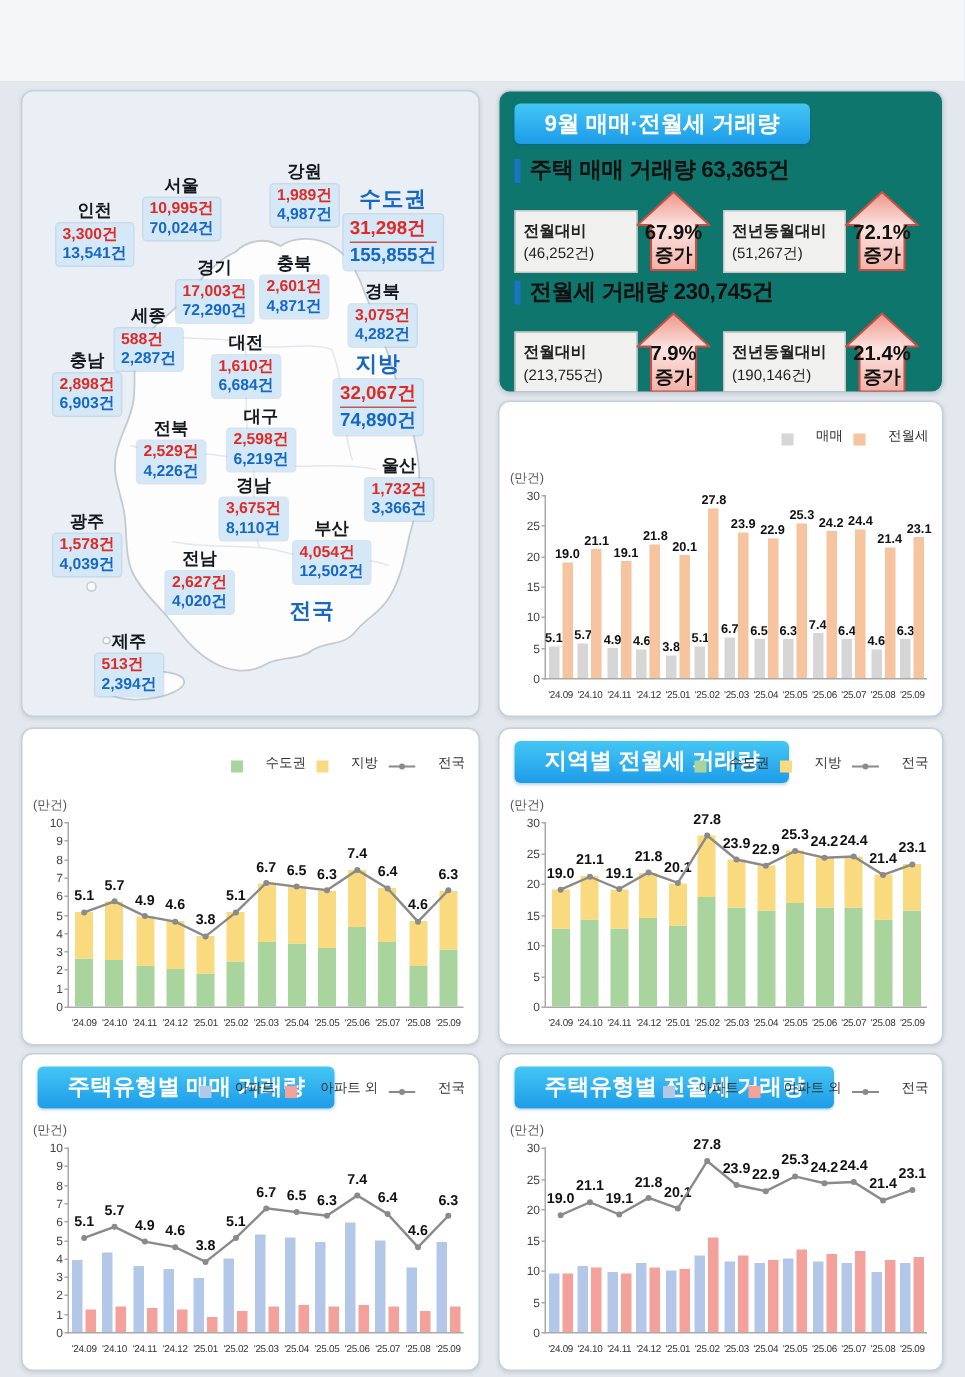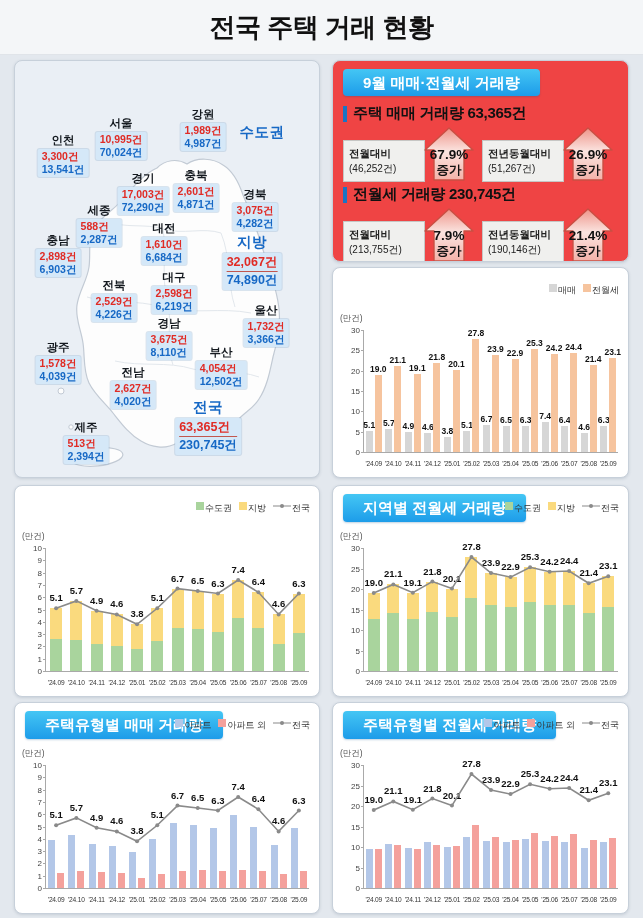--- a/index.html
+++ b/index.html
@@ -16,21 +16,21 @@
   }
   .t-main{font-size:26px;font-weight:800;color:#111;letter-spacing:-0.5px;}
   .t-sub{font-size:20px;font-weight:800;color:#111;}
 
   .panel{
     position:absolute;background:#ffffff;border:1px solid #c7d0da;
     border-radius:8px;box-shadow:0 1px 3px rgba(40,60,90,.15);
     box-sizing:border-box;
   }
   .map-panel{left:14px;top:60px;width:306px;height:418px;background:#eaeff5;overflow:hidden;}
-  .stats-panel{left:332px;top:60px;width:297px;height:202px;background:#ef4444;overflow:hidden;padding:6px 10px;}
+  .stats-panel{left:332px;top:60px;width:297px;height:202px;background:#0f766e;overflow:hidden;padding:6px 10px;}
   .chart-panel{overflow:hidden;}
   #panel-monthly{left:332px;top:267px;width:297px;height:211px;}
   #panel-reg-sale{left:14px;top:485px;width:306px;height:212px;}
   #panel-reg-rent{left:332px;top:485px;width:297px;height:212px;}
   #panel-type-sale{left:14px;top:702px;width:306px;height:212px;}
   #panel-type-rent{left:332px;top:702px;width:297px;height:212px;}
 
   .hbar{
     background:linear-gradient(180deg,#44c6f4 0%,#1d9ce9 100%);
     color:#fff;font-weight:800;font-size:15px;text-align:center;
@@ -70,38 +70,37 @@
   }
   .stat-label{font-size:10.5px;font-weight:700;color:#222;}
   .stat-base{font-size:10px;color:#222;margin-top:1px;}
   .stat-arrow{position:relative;width:52px;height:56px;margin-left:-2px;}
   .stat-arrow svg{position:absolute;left:0;top:0;}
   .stat-pct{position:absolute;top:21px;left:0;width:100%;text-align:center;font-size:13.5px;font-weight:800;color:#111;white-space:nowrap;}
   .stat-chg{position:absolute;top:36px;left:0;width:100%;text-align:center;font-size:12.5px;font-weight:800;color:#111;}
 
   
   .legend{position:absolute;top:16px;right:9px;display:flex;align-items:center;gap:7px;z-index:4;}
-  .lg-item{display:flex;align-items:flex-start;gap:1px;}
+  .lg-item{display:flex;align-items:flex-end;gap:15px;}
   .lg-sq{width:8px;height:8px;display:inline-block;}
   .lg-name{font-size:9px;color:#333;}
   .unit{position:absolute;left:7px;top:45px;font-size:8.5px;color:#555;}
   .plot{position:absolute;left:30px;right:10px;top:62px;bottom:24px;border-left:1px solid #a9a9a9;border-bottom:1px solid #a9a9a9;}
   .ytick{position:absolute;left:-26px;width:22px;text-align:right;font-size:8px;color:#444;}
   .ymark{position:absolute;left:-3px;width:3px;height:1px;background:#a9a9a9;}
   .xtick{position:absolute;bottom:-15px;transform:translateX(-50%);font-size:6.6px;color:#333;white-space:nowrap;letter-spacing:-0.2px;}
   .bar{position:absolute;}
   .dlabel{position:absolute;transform:translateX(-50%);font-size:8.5px;font-weight:800;color:#111;white-space:nowrap;}
   .llabel{position:absolute;transform:translateX(-50%);font-size:9.5px;font-weight:800;color:#111;white-space:nowrap;}
   .linesvg{position:absolute;left:0;top:0;width:100%;height:100%;overflow:visible;z-index:3;}
 </style>
 </head>
 <body>
 
 <div class="title-strip">
-  <span class="t-main">전국 주택 거래 현황</span>
 </div>
 
 <div class="panel map-panel">
   <svg class="map-svg" viewBox="0 0 306 418">
     <path d="M142,107 C150,99 162,97 172,103 C182,96 198,97 208,104 C218,110 224,122 228,134
              C236,152 243,172 249,192 C255,210 262,228 264,248 C266,266 262,282 258,296
              C255,310 252,326 244,338 C238,348 228,352 222,360 C214,370 204,366 194,372
              C184,380 172,376 162,382 C150,389 136,386 126,380 C114,373 106,362 98,352
              C90,342 80,334 74,322 C68,310 70,296 68,282 C66,268 60,258 62,244
              C64,230 72,220 74,206 C76,192 72,178 80,166 C88,154 100,148 108,138
@@ -132,20 +131,24 @@
       </div>
       <div class="region" style="left: 188px; top: 46px;">
         <div class="rname">강원</div>
         <div class="chipbox">
           <div class="chip sale">1,989건</div>
           <div class="chip rent">4,987건</div>
         </div>
       </div>
       <div class="region summary" style="left: 247px; top: 62px;">
         <div class="rname">수도권</div>
+        <div class="chipbox">
+          <div class="chip sale">31,298건</div>
+          <div class="chip rent">155,855건</div>
+        </div>
       </div>
       <div class="region" style="left: 128px; top: 110px;">
         <div class="rname">경기</div>
         <div class="chipbox">
           <div class="chip sale">17,003건</div>
           <div class="chip rent">72,290건</div>
         </div>
       </div>
       <div class="region" style="left: 181px; top: 107px;">
         <div class="rname">충북</div>
@@ -233,24 +236,20 @@
       </div>
       <div class="region" style="left: 118px; top: 304px;">
         <div class="rname">전남</div>
         <div class="chipbox">
           <div class="chip sale">2,627건</div>
           <div class="chip rent">4,020건</div>
         </div>
       </div>
       <div class="region summary" style="left: 193px; top: 337px;">
         <div class="rname">전국</div>
-        <div class="chipbox">
-          <div class="chip sale">63,365건</div>
-          <div class="chip rent">230,745건</div>
-        </div>
       </div>
       <div class="region" style="left: 71px; top: 359px;">
         <div class="rname">제주</div>
         <div class="chipbox">
           <div class="chip sale">513건</div>
           <div class="chip rent">2,394건</div>
         </div>
       </div>
     </div>
 </div>
@@ -292,21 +291,21 @@
             <svg width="52" height="56" viewBox="0 0 52 56">
               <defs>
                 <linearGradient id="agr2" x1="0" y1="0" x2="0" y2="1">
                   <stop offset="0" stop-color="#ee958a"></stop>
                   <stop offset="0.45" stop-color="#fbe4e0"></stop>
                   <stop offset="1" stop-color="#f3b1a8"></stop>
                 </linearGradient>
               </defs>
               <path d="M26,2 L50,24 L41,24 L41,54 L11,54 L11,24 L2,24 Z" fill="url(#agr2)" stroke="#c94f43" stroke-width="1.4" stroke-linejoin="round"></path>
             </svg>
-            <div class="stat-pct">26.9%</div>
+            <div class="stat-pct">72.1%</div>
             <div class="stat-chg">증가</div>
           </div>
         </div>
       </div>
       <div class="sec-heading">
         <span class="sec-bar"></span>
         <span class="sec-text">전월세 거래량 230,745건</span>
       </div>
       <div class="stat-row">
         <div class="stat-item">

